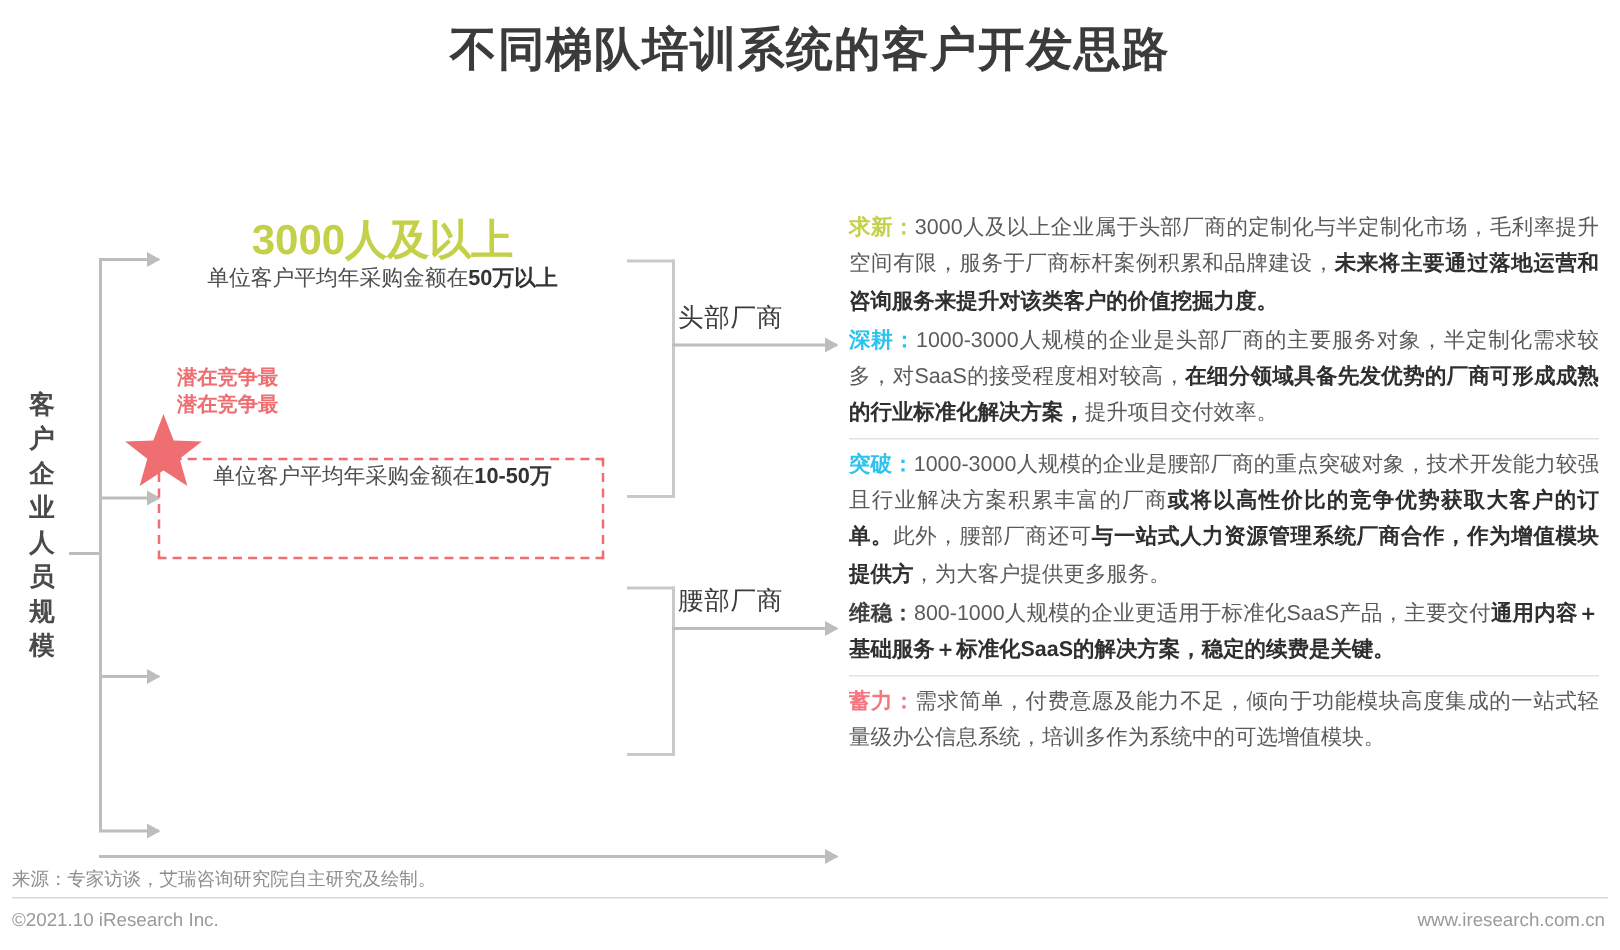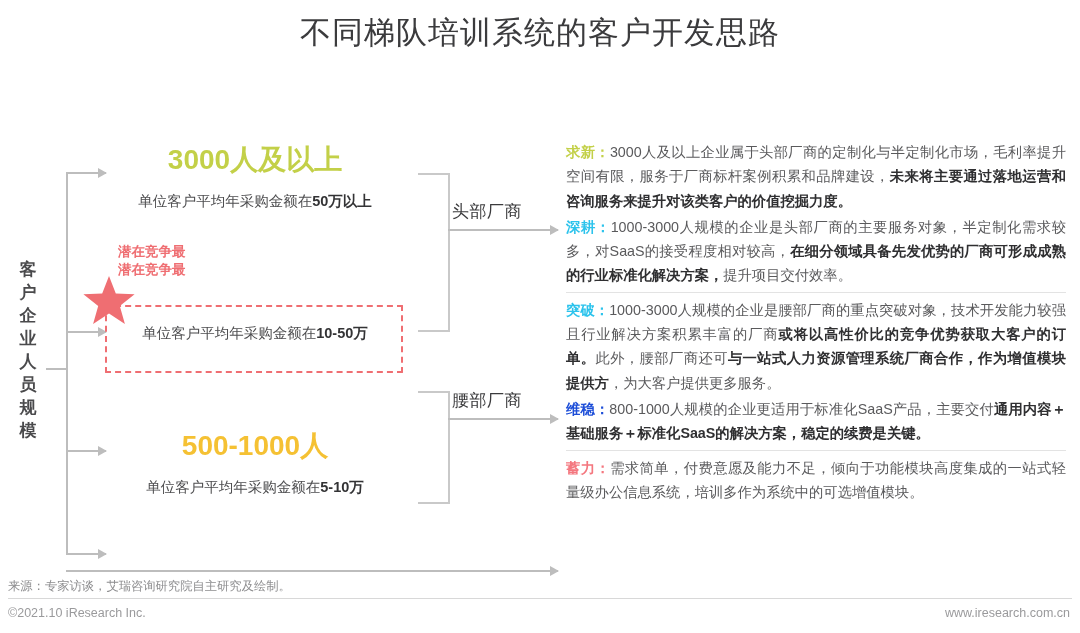--- a/index.html
+++ b/index.html
@@ -10,21 +10,21 @@
     overflow:hidden;
     position:relative;
     color:#58595b;
   }
   .page{position:relative;width:1080px;height:633px;}
 
   
   .title{
     position:absolute;left:0;top:8px;width:1080px;
     text-align:center;
-    font-size:31px;font-weight:normal;color:#3b3b3d;
+    font-size:31px;font-weight:bold;color:#3b3b3d;
     letter-spacing:1px;
     line-height:50px;
   }
 
   
   .axis-label{
     position:absolute;left:14px;top:258px;
     width:28px;
     font-size:17px;font-weight:bold;color:#4a4a4c;
     line-height:23px;
@@ -52,21 +52,21 @@
   .stub-b{top:331px;}
   .stub-c{top:450px;}
   .stub-d{top:553px;}
 
   
   .tier{position:absolute;text-align:center;width:300px;left:105px;}
   .tier .big{
     font-size:28px;font-weight:bold;line-height:28px;letter-spacing:0px;
   }
   .tier .sub{
-    font-size:14.5px;color:#4d4d4f;line-height:22px;margin-top:16px;
+    font-size:14.5px;color:#4d4d4f;line-height:22px;margin-top:1px;
   }
   .tier .sub b{font-weight:bold;color:#333335;}
 
   .tier-1{top:146px;}
   .tier-2{top:306px;}
   .tier-3{top:432px;}
   .tier-4{top:515px;}
 
   
   .star{
@@ -124,21 +124,21 @@
     text-align:justify;
     margin-bottom:2px;
   }
   .para .tag{font-weight:bold;margin-top:34px;}
   .para b{font-weight:bold;color:#2f2f31;}
   .rule{
     height:1px;background:#e3e3e3;margin:4px 0 5px 0;width:100%;
   }
   .tag-green{color:#c3d048;}
   .tag-blue{color:#2cc3ec;}
-  .tag-orange{color:#1d4ed8;}
+  .tag-orange{color:#404040;}
   .tag-pink{color:#f4767e;}
 
   
   .src{
     position:absolute;left:8px;top:578px;
     font-size:12.3px;color:#8d8d8f;
   }
   .footer-rule{
     position:absolute;left:8px;top:598px;width:1064px;height:1px;background:#d8d8d8;
   }
@@ -189,24 +189,20 @@
   </div>
   <div class="star-note">
     <div>潜在竞争最</div>
     <div>潜在竞争最</div>
   </div>
 
   <div class="tier tier-2">
     <div class="sub"><span>单位客户平均年采购金额在</span><b>10-50万</b></div>
   </div>
 
-  <div class="tier tier-3">
-    <div class="big" style="color:#f5c133">500-1000人</div>
-    <div class="sub"><span>单位客户平均年采购金额在</span><b>5-10万</b></div>
-  </div>
 
 
   <div class="grp grp-top"></div>
   <div class="grp grp-bot"></div>
 
   <div class="grp-label grp-label-top">头部厂商</div>
   <div class="grp-label grp-label-bot">腰部厂商</div>
 
   <div class="out-arrow arrow-top">
       <span class="head"></span>

